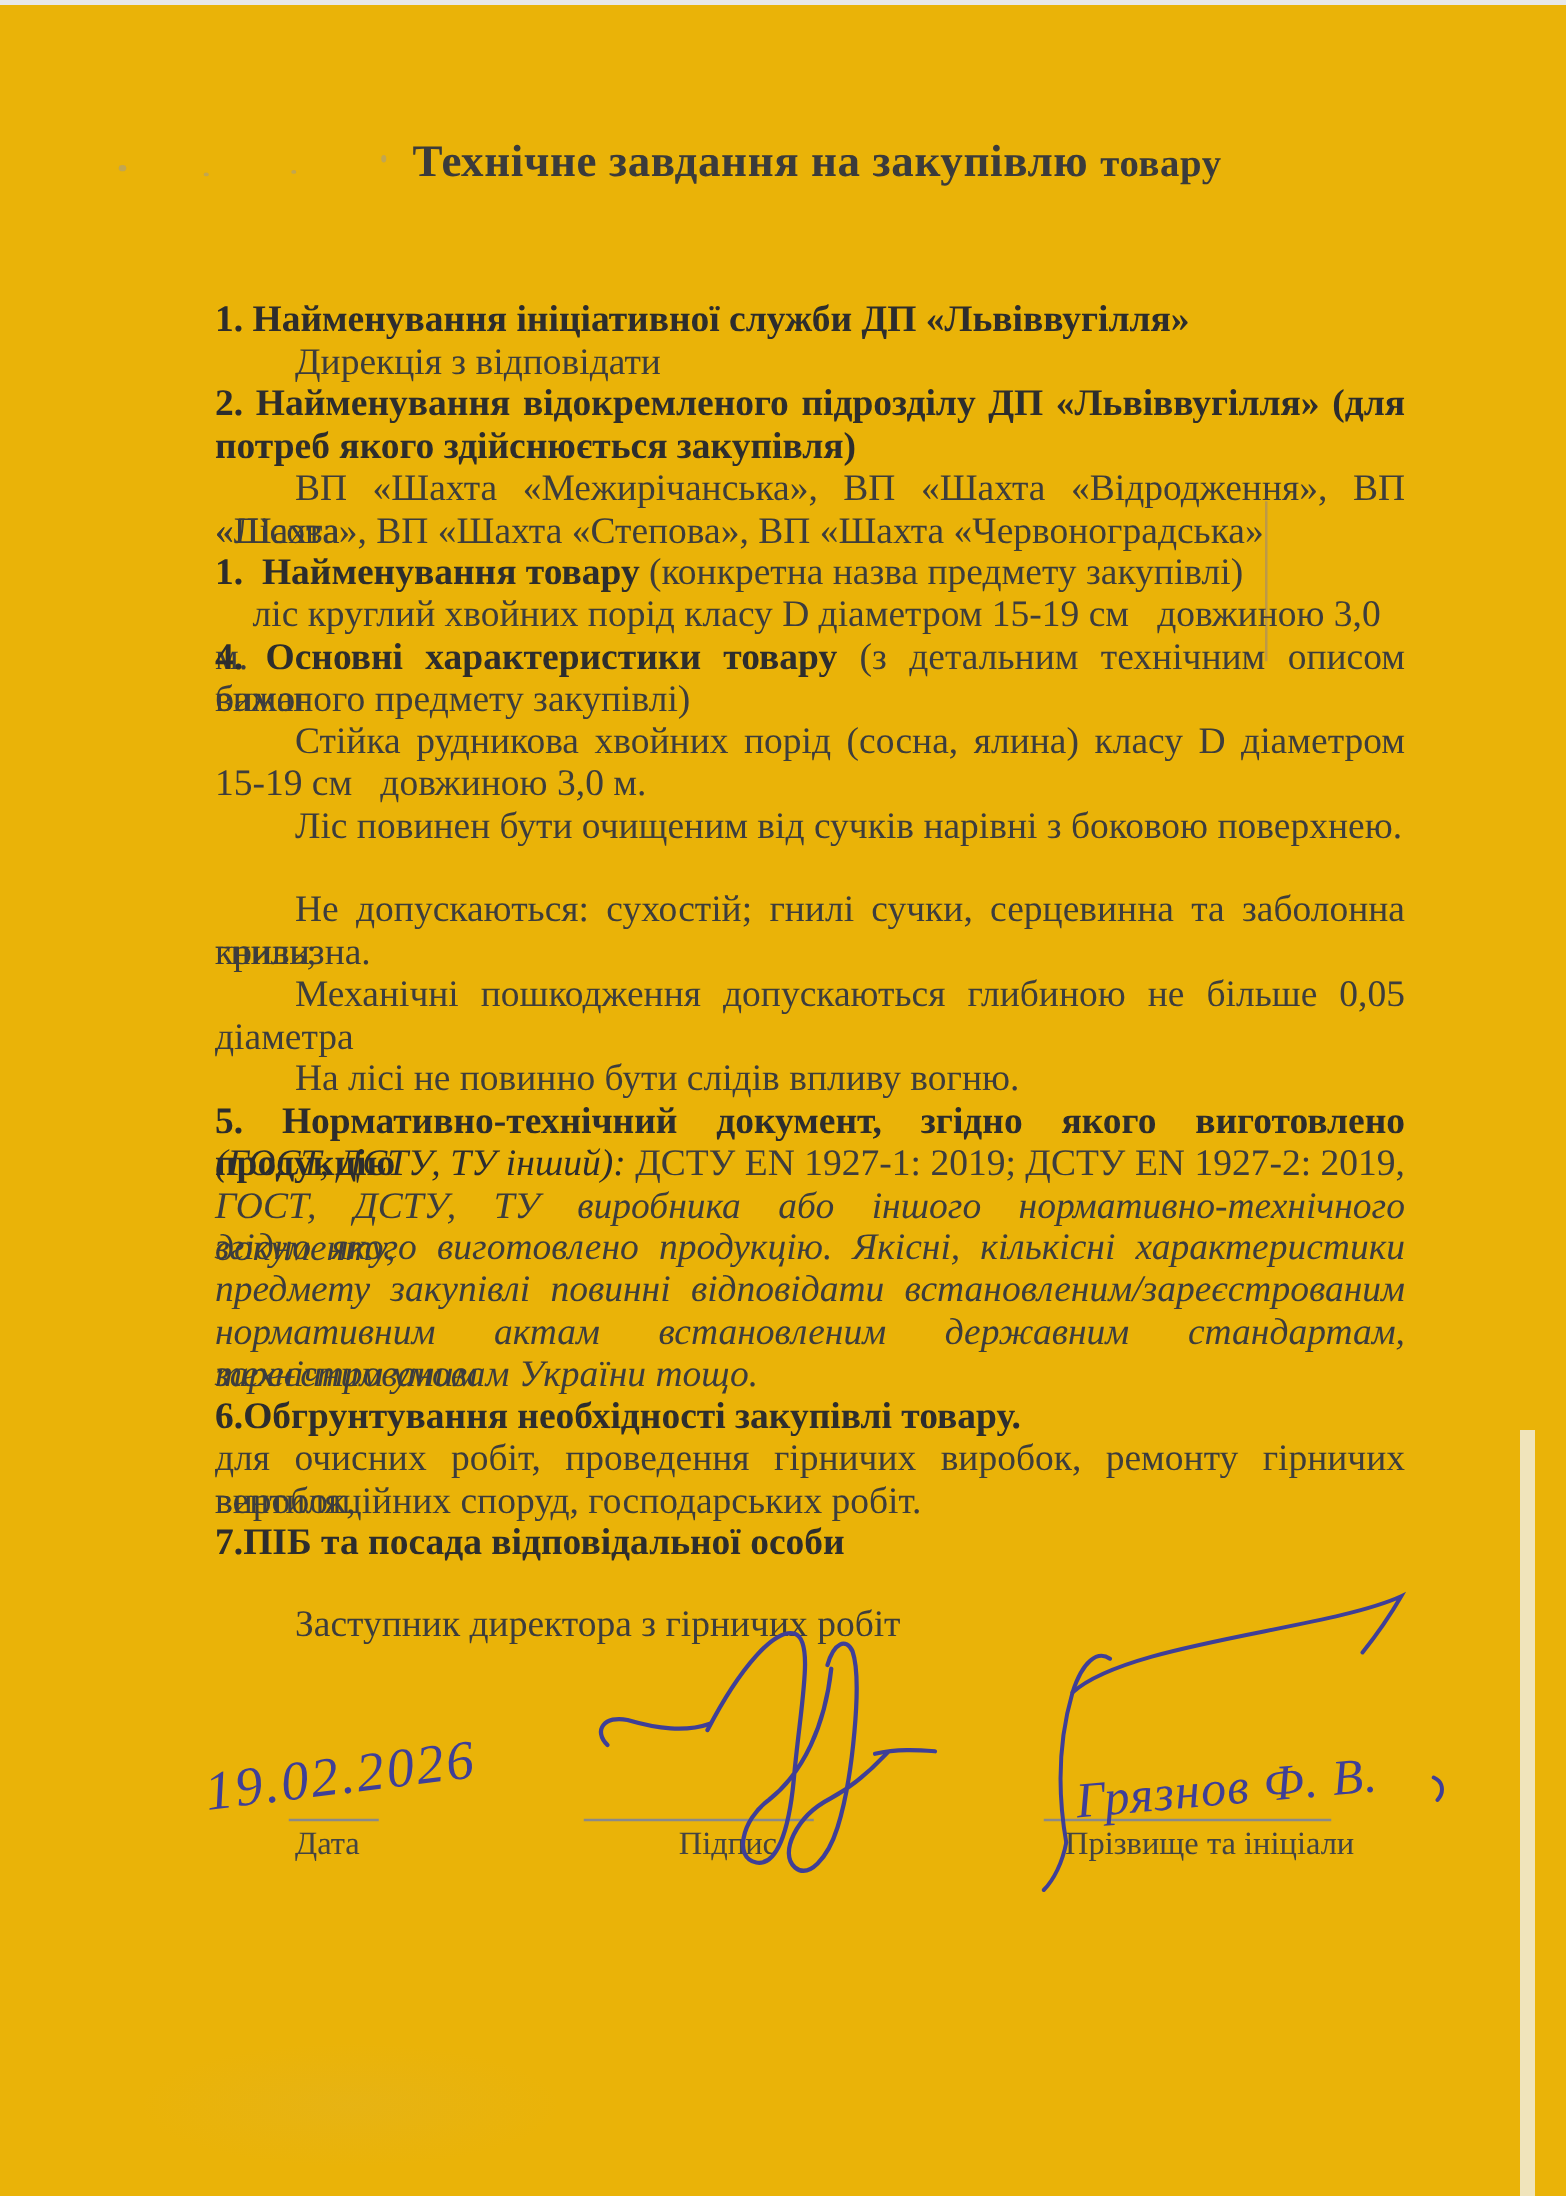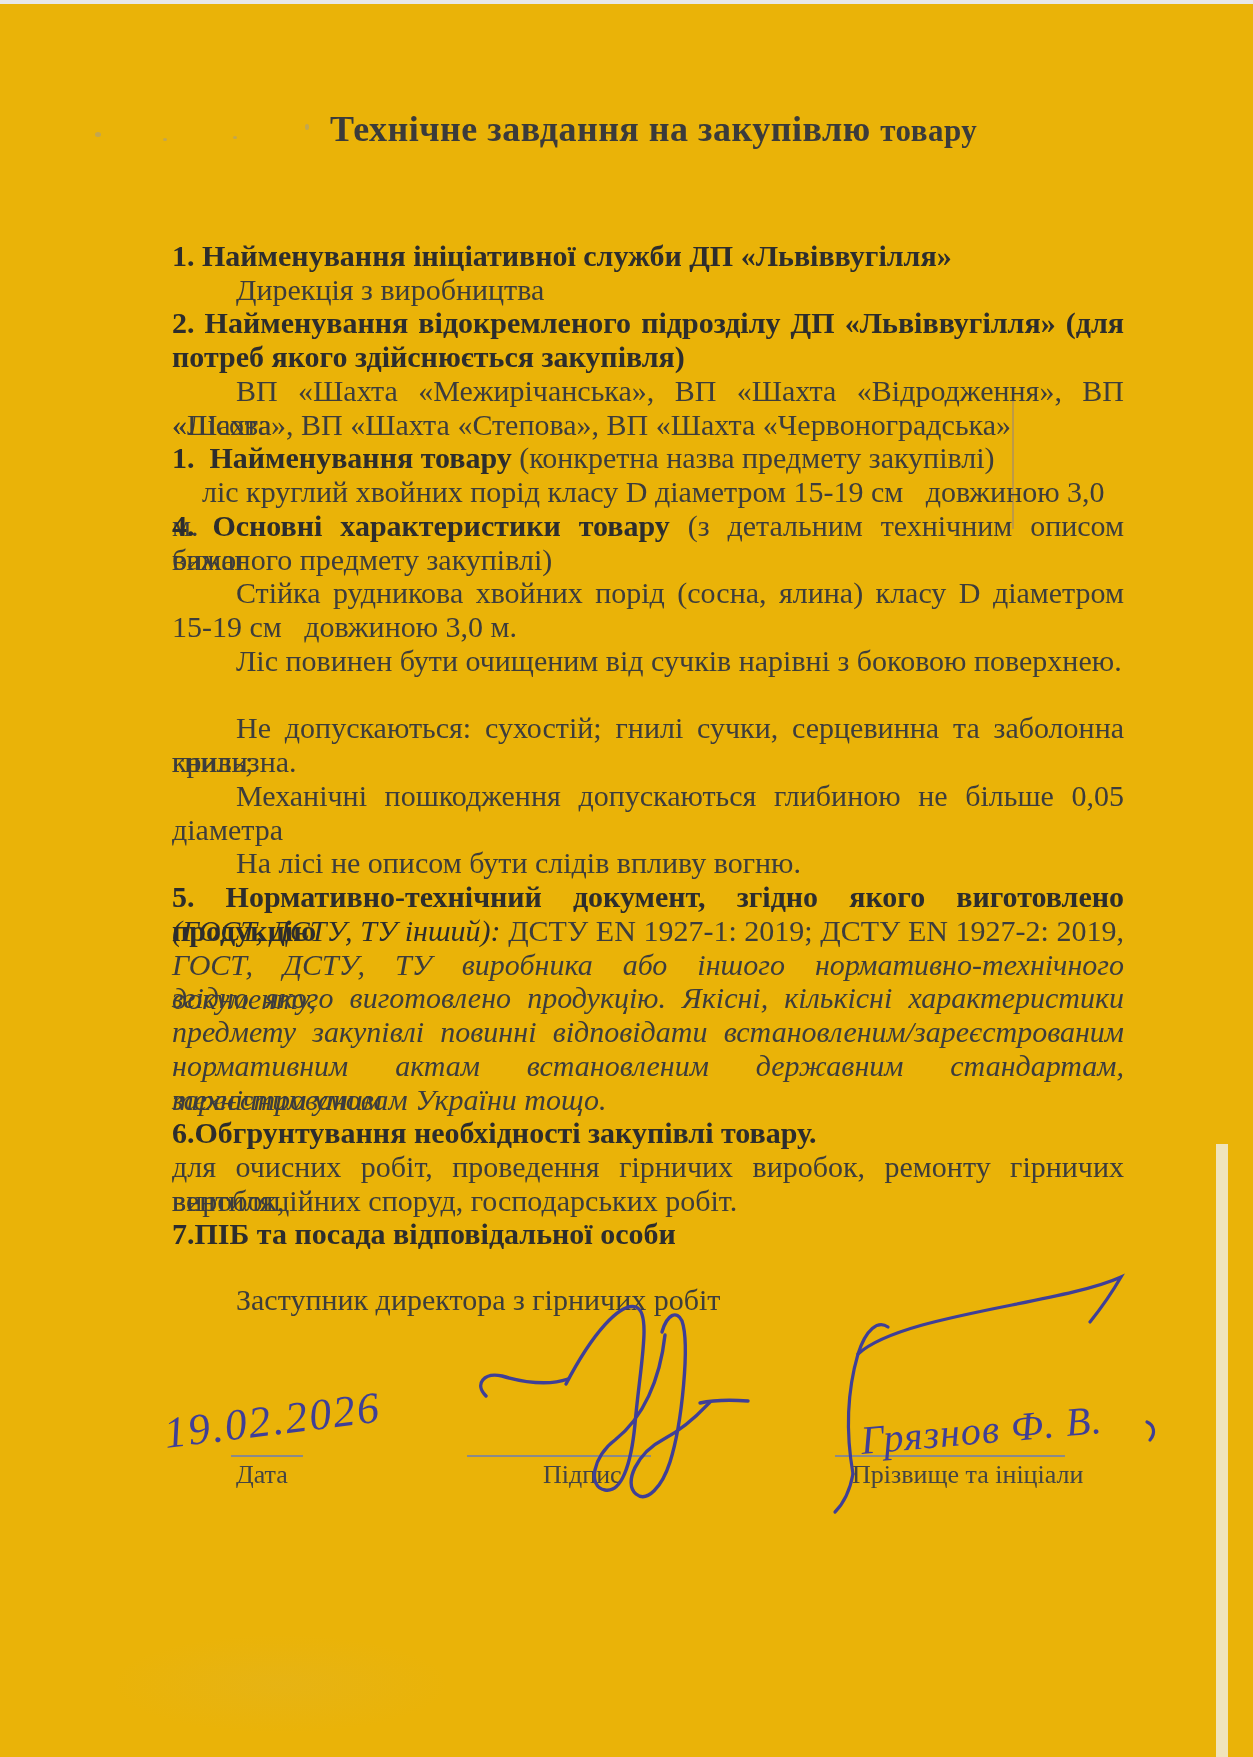--- a/index.html
+++ b/index.html
@@ -62,36 +62,36 @@
   <div class="artifact speck" style="left:163px;top:134px;width:4px;height:3px;"></div>
   <div class="artifact speck" style="left:233px;top:132px;width:4px;height:3px;"></div>
   <div class="artifact speck" style="left:305px;top:120px;width:4px;height:6px;"></div>
   <div class="artifact vline-blue" style="left:1012px;top:397px;height:128px;"></div>
   <div class="artifact crease" style="left:1216px;top:1140px;height:617px;"></div>
   <div class="artifact smudge" style="left:110px;top:1630px;"></div>
 
   <div class="title"><span>Технічне завдання на закупівлю</span> <span class="tail">товару</span></div>
 
   <div class="ln" style="top:235px"><span class="b">1. Найменування ініціативної служби ДП «Львіввугілля»</span></div>
-  <div class="ln ind" style="top:269px"><span>Дирекція з виробництва</span></div>
+  <div class="ln ind" style="top:269px"><span>Дирекція з відповідати</span></div>
   <div class="ln j" style="top:302px"><span class="b">2. Найменування відокремленого підрозділу ДП «Львіввугілля» (для</span></div>
   <div class="ln" style="top:336px"><span class="b">потреб якого здійснюється закупівля)</span></div>
   <div class="ln j ind" style="top:370px"><span>ВП «Шахта «Межирічанська», ВП «Шахта «Відродження», ВП «Шахта</span></div>
   <div class="ln" style="top:404px"><span>«Лісова», ВП «Шахта «Степова», ВП «Шахта «Червоноградська»</span></div>
   <div class="ln" style="top:437px"><span class="b">1.  Найменування товару </span><span>(конкретна назва предмету закупівлі)</span></div>
   <div class="ln ind2" style="top:471px"><span>ліс круглий хвойних порід класу D діаметром 15-19 см   довжиною 3,0 м.</span></div>
   <div class="ln j" style="top:505px"><span class="b">4. Основні характеристики товару </span><span>(з детальним технічним описом вимог</span></div>
   <div class="ln" style="top:539px"><span>бажаного предмету закупівлі)</span></div>
   <div class="ln j ind" style="top:572px"><span>Стійка рудникова хвойних порід (сосна, ялина) класу D діаметром</span></div>
   <div class="ln" style="top:606px"><span>15-19 см   довжиною 3,0 м.</span></div>
   <div class="ln ind" style="top:640px"><span>Ліс повинен бути очищеним від сучків нарівні з боковою поверхнею.</span></div>
   <div class="ln j ind" style="top:707px"><span>Не допускаються: сухостій; гнилі сучки, серцевинна та заболонна гниль;</span></div>
   <div class="ln" style="top:741px"><span>кривизна.</span></div>
   <div class="ln j ind" style="top:775px"><span>Механічні пошкодження допускаються глибиною не більше 0,05 діаметра</span></div>
-  <div class="ln ind" style="top:842px"><span>На лісі не описом бути слідів впливу вогню.</span></div>
+  <div class="ln ind" style="top:842px"><span>На лісі не повинно бути слідів впливу вогню.</span></div>
   <div class="ln j" style="top:876px"><span class="b">5. Нормативно-технічний документ, згідно якого виготовлено продукцію</span></div>
   <div class="ln j" style="top:910px"><span class="bi">(ГОСТ, ДСТУ, ТУ інший):</span><span>  ДСТУ EN 1927-1: 2019; ДСТУ EN 1927-2: 2019,</span></div>
   <div class="ln j" style="top:977px"><span class="it">згідно якого виготовлено продукцію. Якісні, кількісні характеристики</span></div>
   <div class="ln j" style="top:944px"><span class="it">ГОСТ, ДСТУ, ТУ виробника або іншого нормативно-технічного документу,</span></div>
   <div class="ln j" style="top:1011px"><span class="it">предмету закупівлі повинні відповідати встановленим/зареєстрованим</span></div>
   <div class="ln j" style="top:1045px"><span class="it">нормативним актам встановленим державним стандартам, зареєстрованим</span></div>
   <div class="ln" style="top:1079px"><span class="it">технічним умовам України тощо.</span></div>
   <div class="ln" style="top:1112px"><span class="b">6.Обгрунтування необхідності закупівлі товару.</span></div>
   <div class="ln j" style="top:1146px"><span>для очисних робіт, проведення гірничих виробок,  ремонту гірничих виробок,</span></div>
   <div class="ln" style="top:1180px"><span>вентиляційних споруд, господарських робіт.</span></div>

